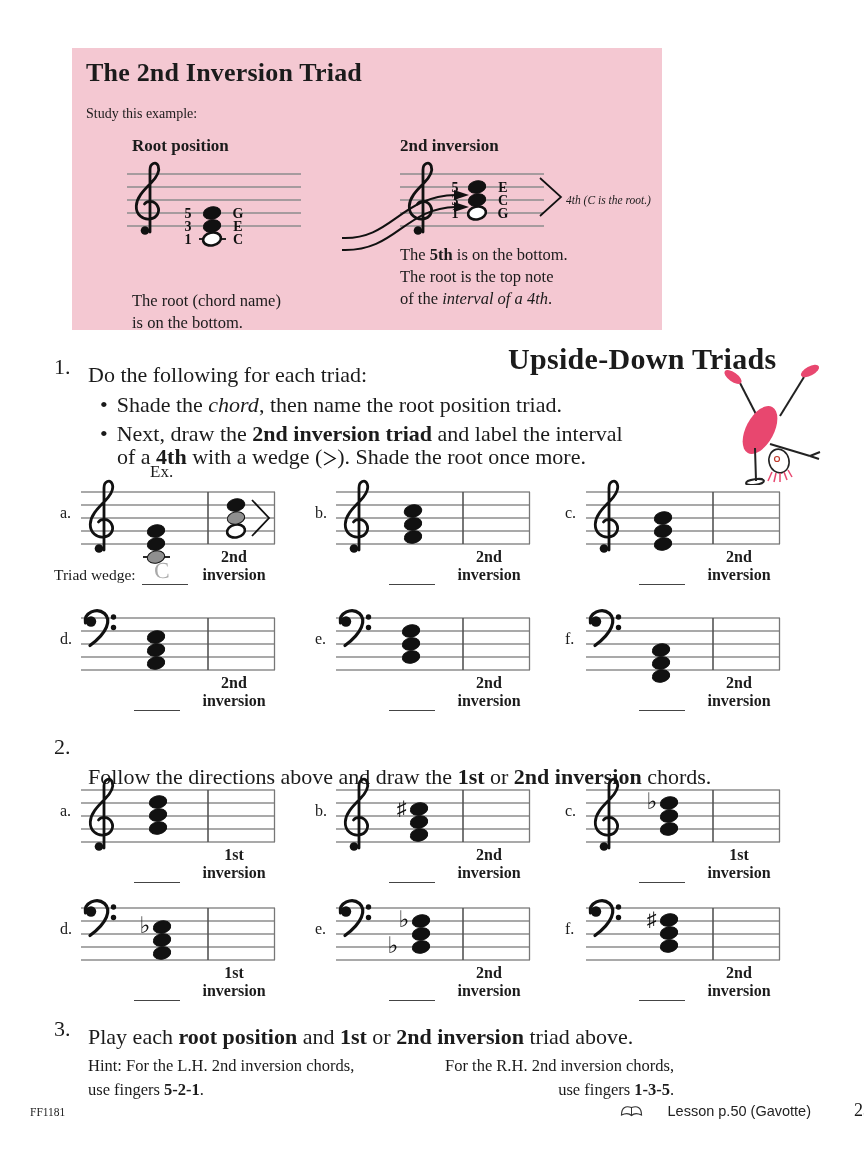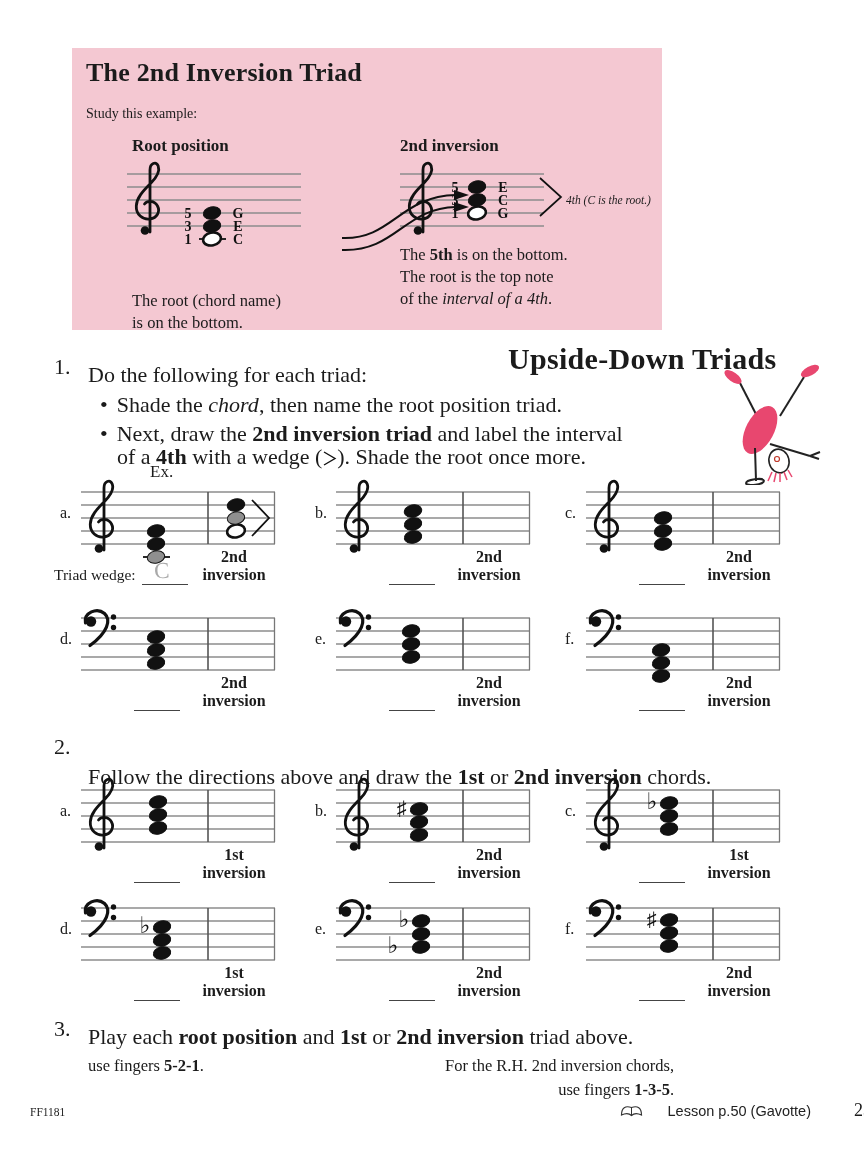--- a/index.html
+++ b/index.html
@@ -145,20 +145,21 @@
         <line x1="88" y1="110" x2="92" y2="117"></line>
     </g>
   </svg>
 
   <div class="sec-num" style="top:734px;">2.</div>
   <div class="body-txt abs" style="left:88px;top:742px;margin-top:22px;"><span>Follow the directions above and draw the </span><span class="b">1st</span><span> or </span><span class="b">2nd inversion</span><span> chords.</span></div>
 
   <div class="sec-num" style="top:1016px;">3.</div>
   <div class="body-txt abs" style="left:88px;top:1024px;"><span>Play each </span><span class="b">root position</span><span> and </span><span class="b">1st</span><span> or </span><span class="b">2nd inversion</span><span> triad above.</span></div>
   <div class="hint" style="left:88px;top:1054px;">
+    <div><span>Hint: For the L.H. 2nd inversion chords,</span></div>
     <div><span>use fingers </span><span class="b">5-2-1</span><span>.</span></div>
   </div>
   <div class="hint" style="left:445px;top:1054px;text-align:right;">
     <div><span>For the R.H. 2nd inversion chords,</span></div>
     <div><span>use fingers </span><span class="b">1-3-5</span><span>.</span></div>
   </div>
 
   <div class="foot-code">FF1181</div>
   <div class="footer-right">
     <svg width="23" height="15" viewBox="0 0 23 15">

